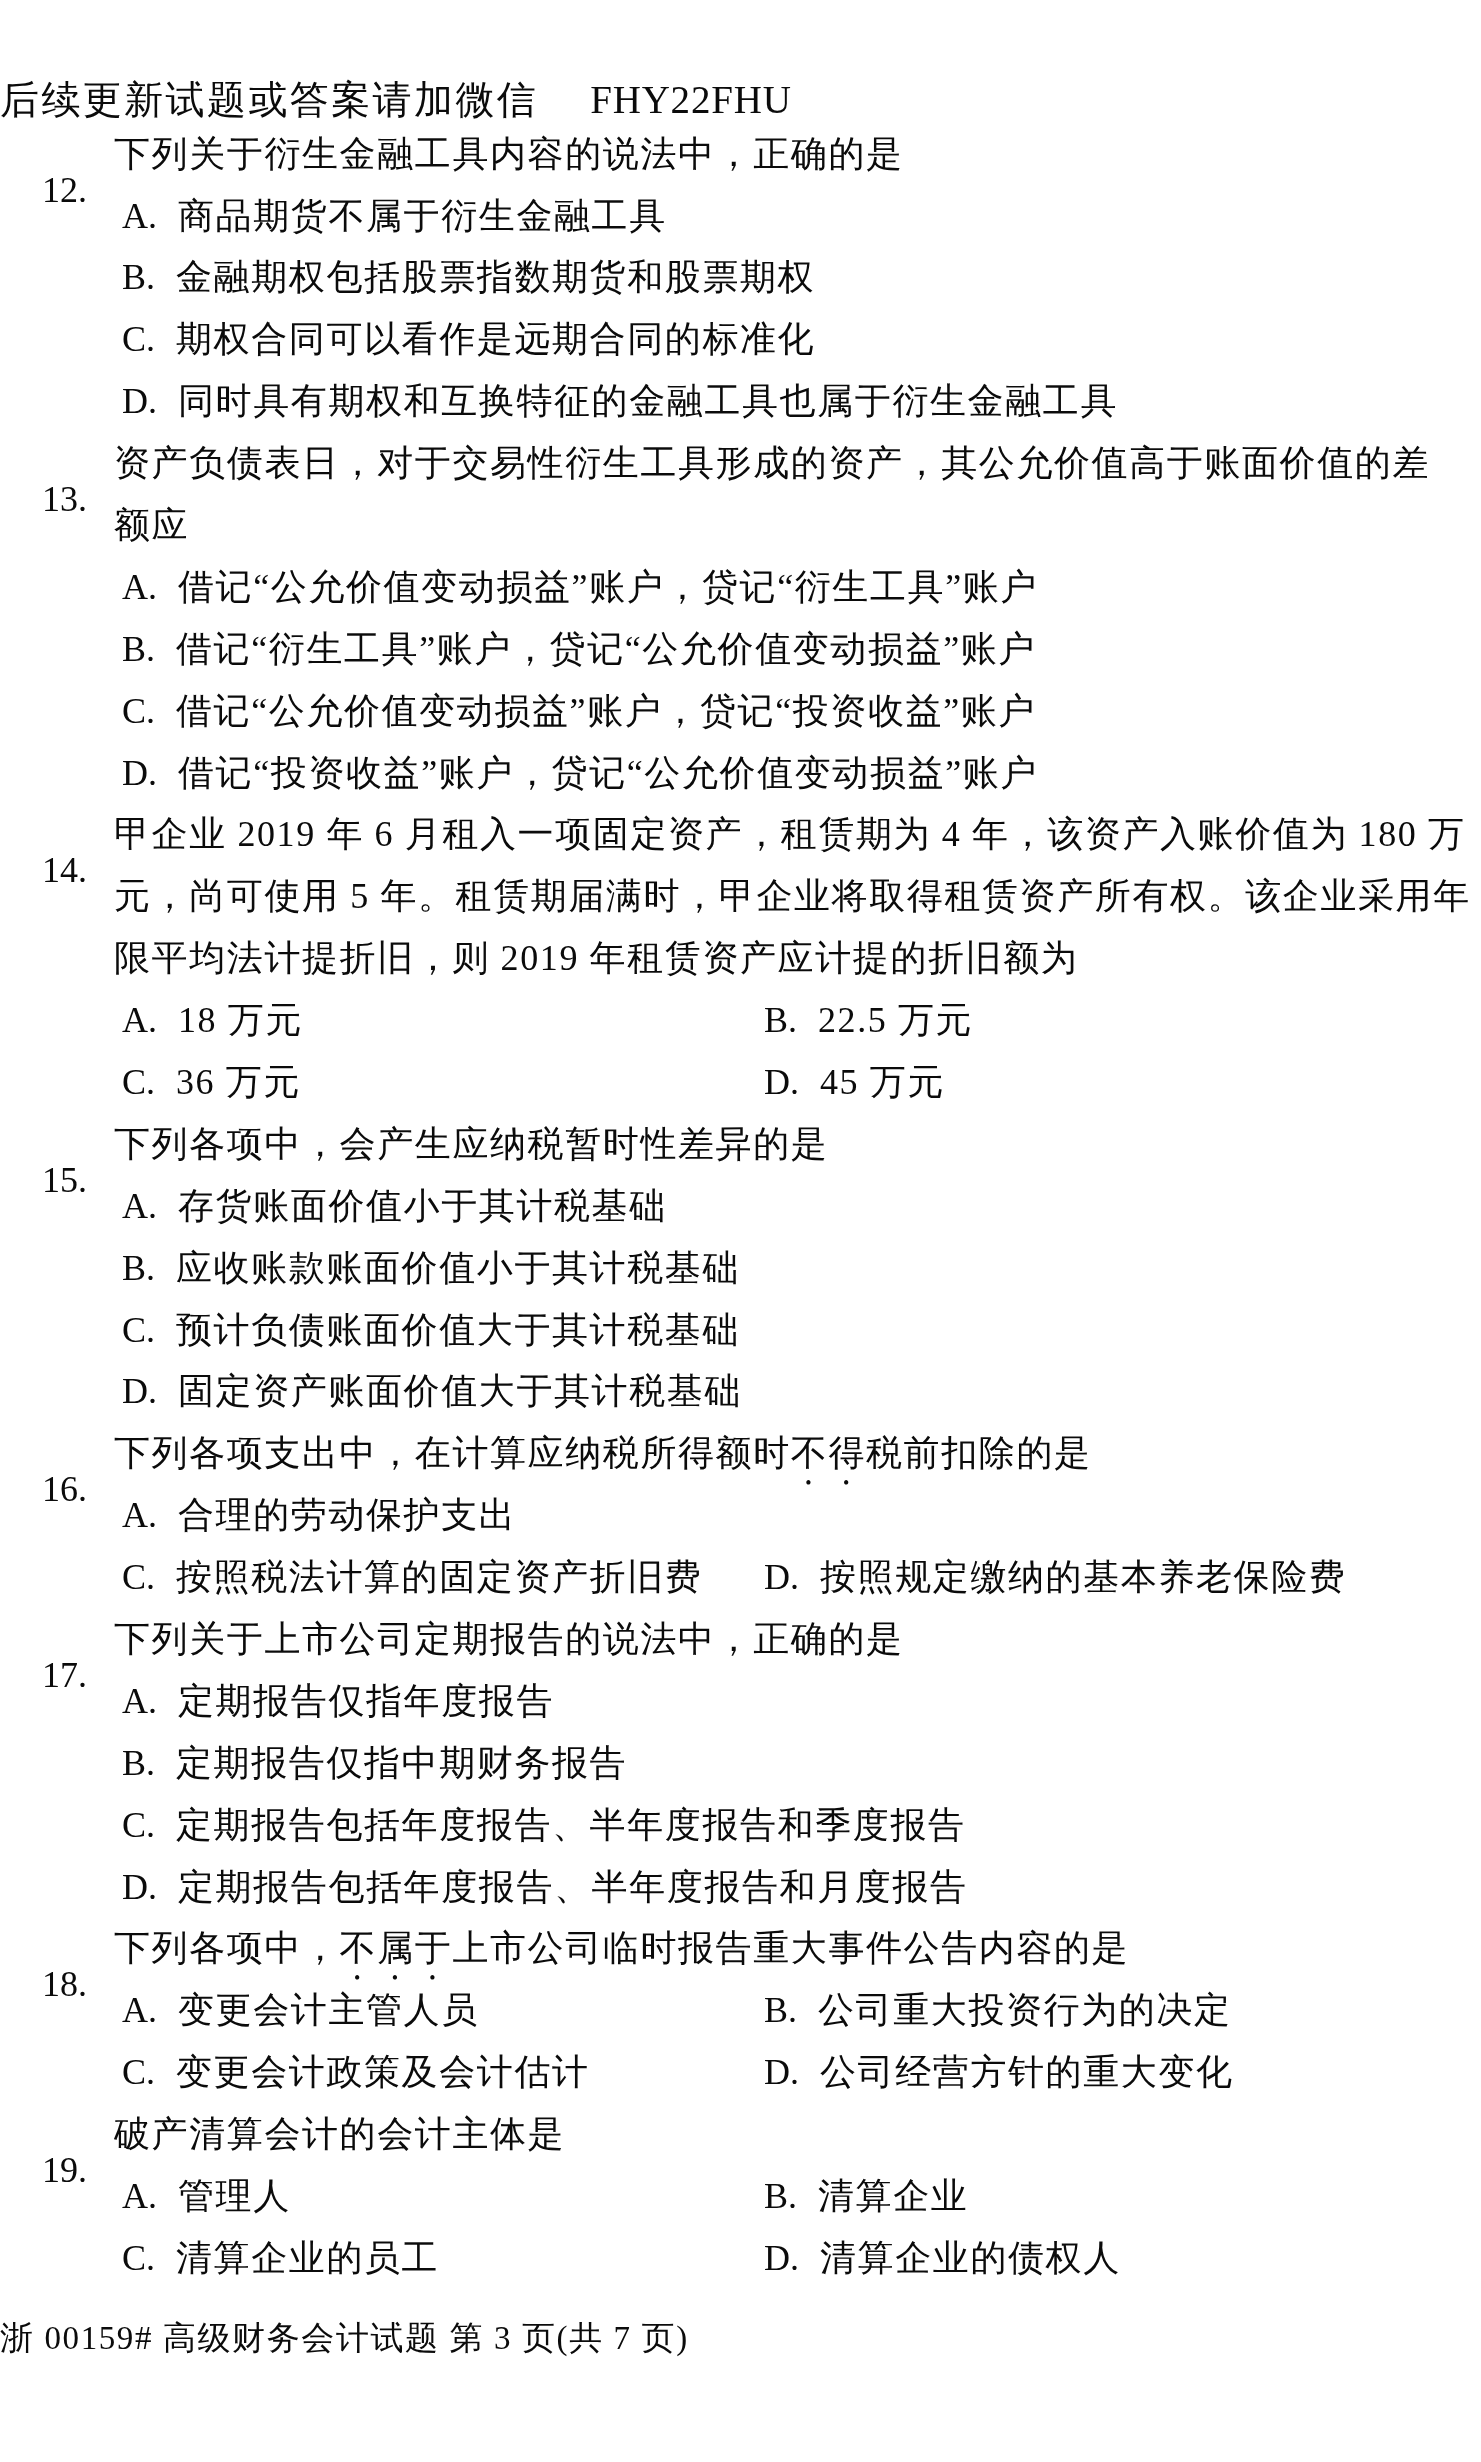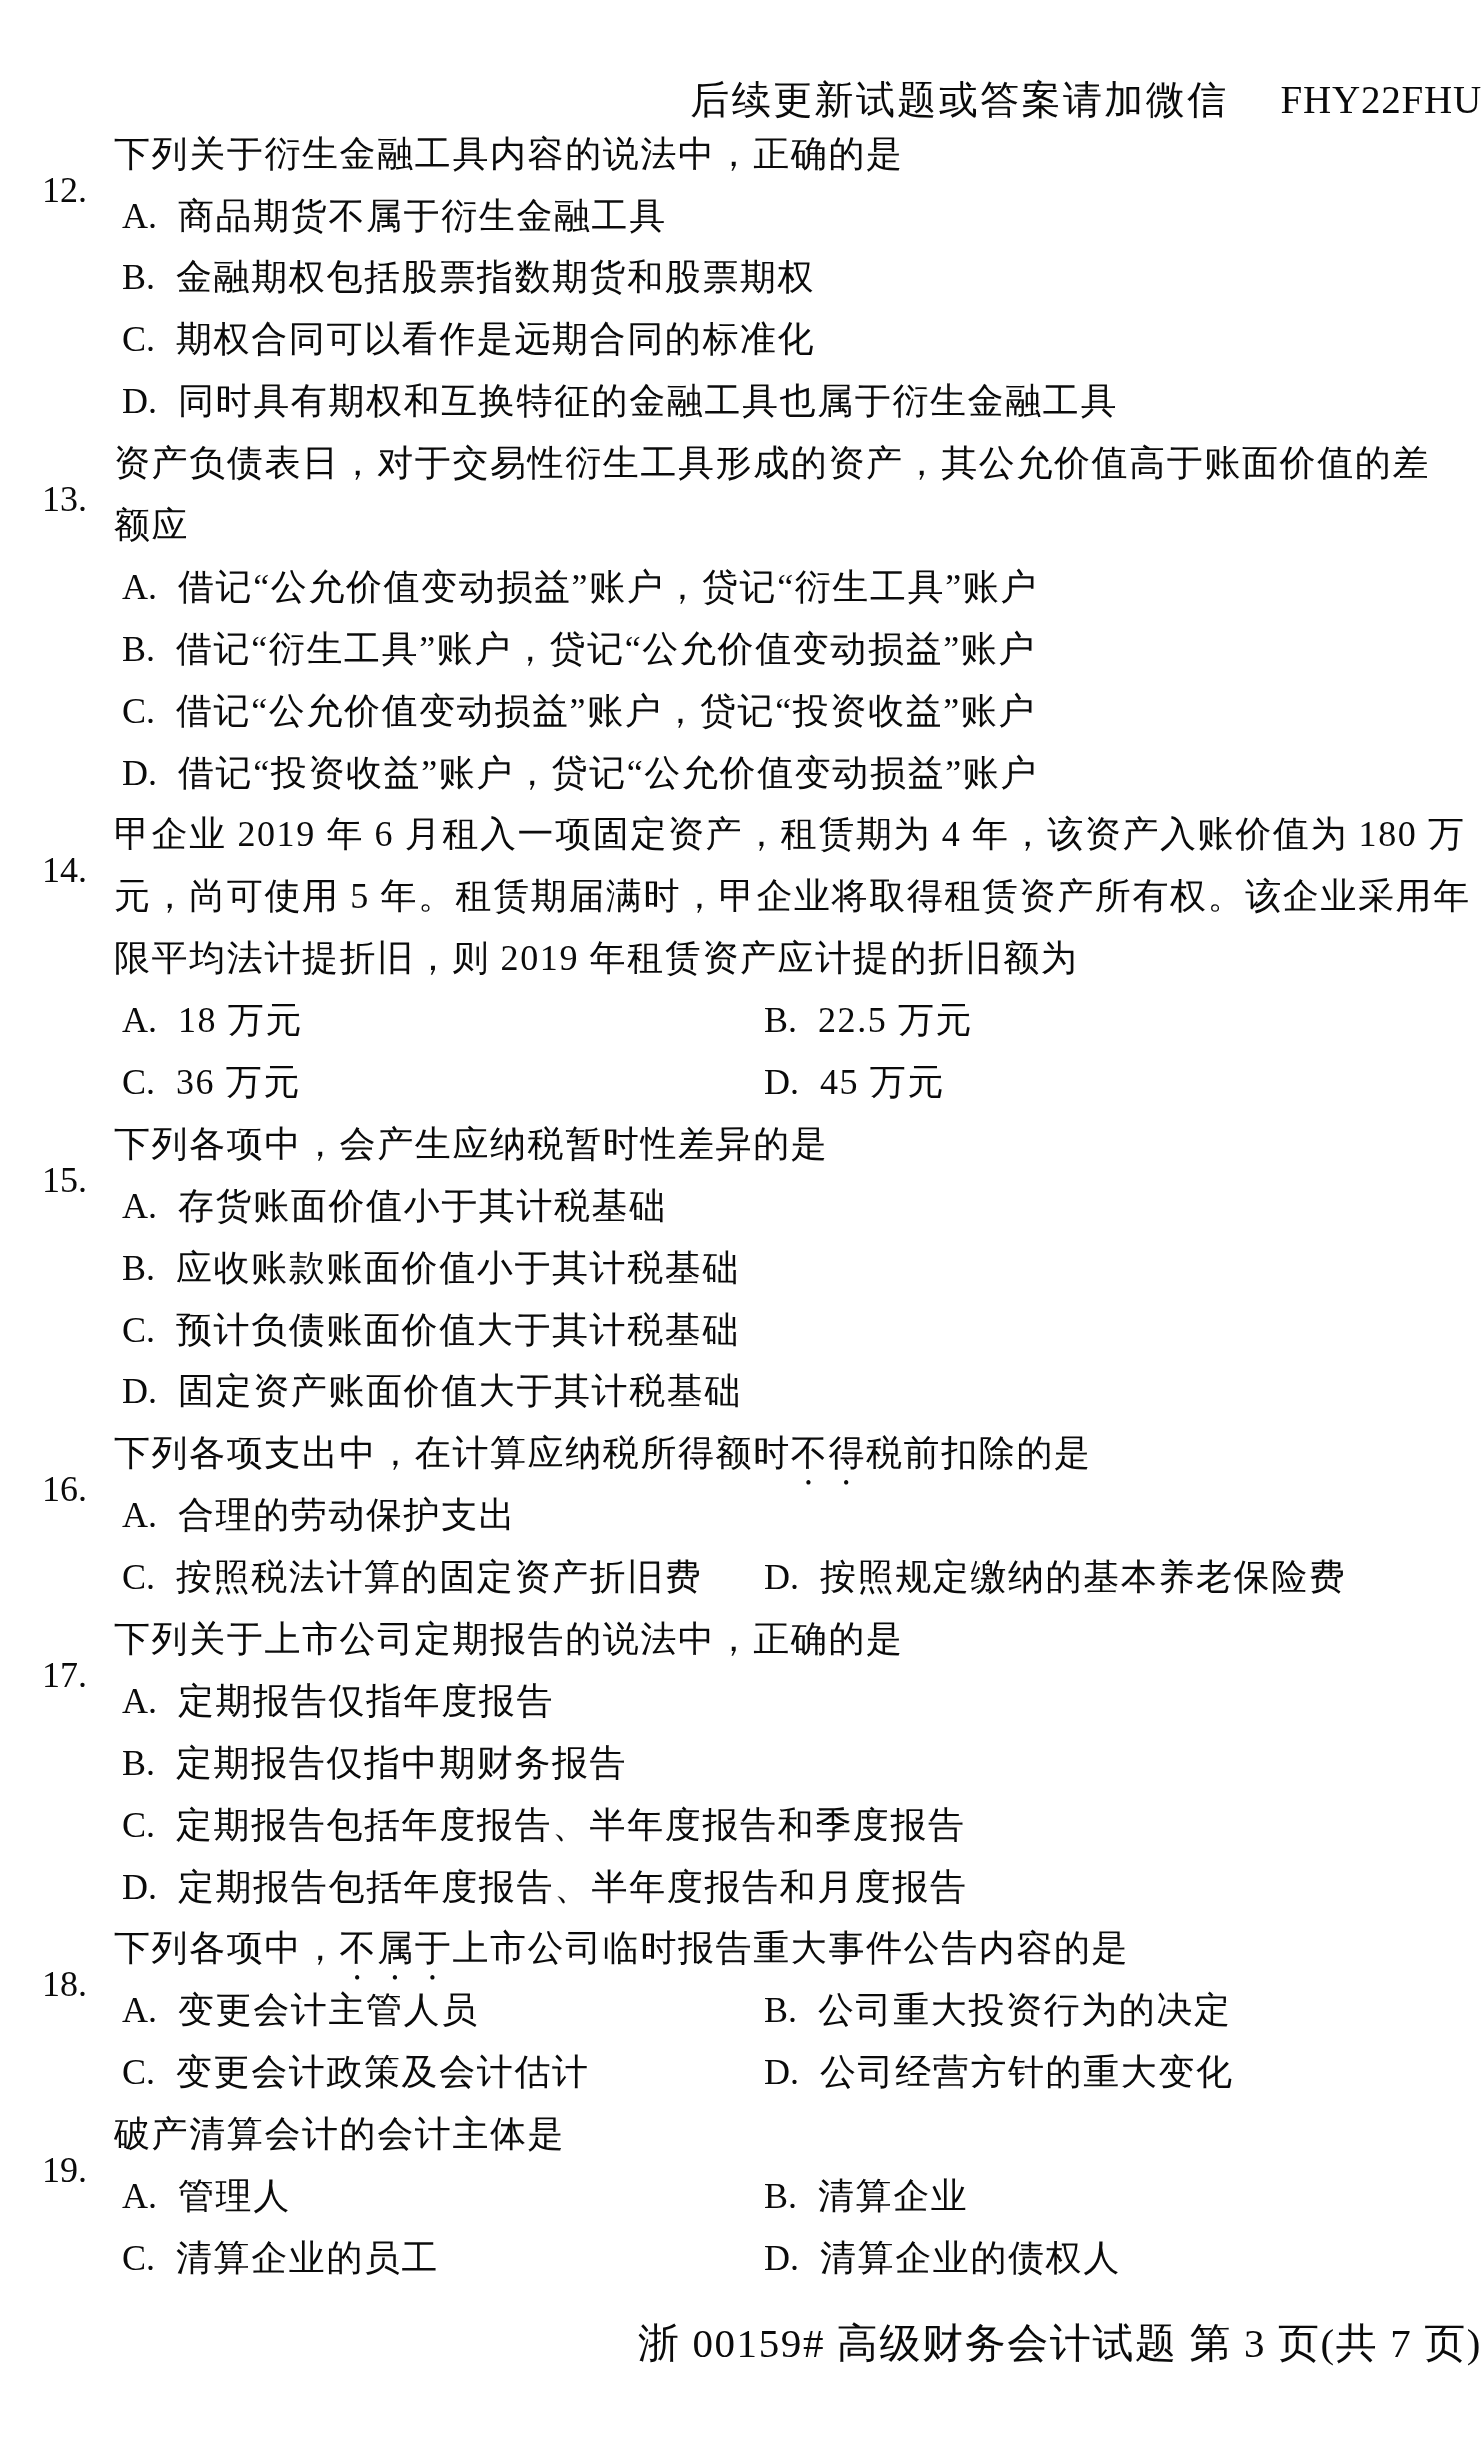--- a/index.html
+++ b/index.html
@@ -26,23 +26,23 @@
   .stem { position: absolute; left: 114px; }
   .opt1 { position: absolute; left: 122px; }
   .opt2 { position: absolute; left: 764px; }
   .olabel { margin-right: 21px; letter-spacing: 0; }
   .emph {
     -webkit-text-emphasis: filled dot;
     -webkit-text-emphasis-position: under right;
     text-emphasis: filled dot;
     text-emphasis-position: under right;
   }
-  .header-row { text-align: right; font-size: 39px; letter-spacing: 2.4px; }
+  .header-row { text-align: left; font-size: 39px; letter-spacing: 2.4px; }
   .hcode { margin-left: 52px; letter-spacing: 0.8px; }
-  .footer-row { text-align: right; font-size: 41px; letter-spacing: 1.6px; }
+  .footer-row { text-align: left; font-size: 33px; letter-spacing: 1.6px; }
 </style>
 </head>
 <body>
 
 <div class="page">
 
   <div class="row header-row" style="top:77px">
     <span class="hnote">后续更新试题或答案请加微信</span><span class="hcode">FHY22FHU</span>
   </div>
 

